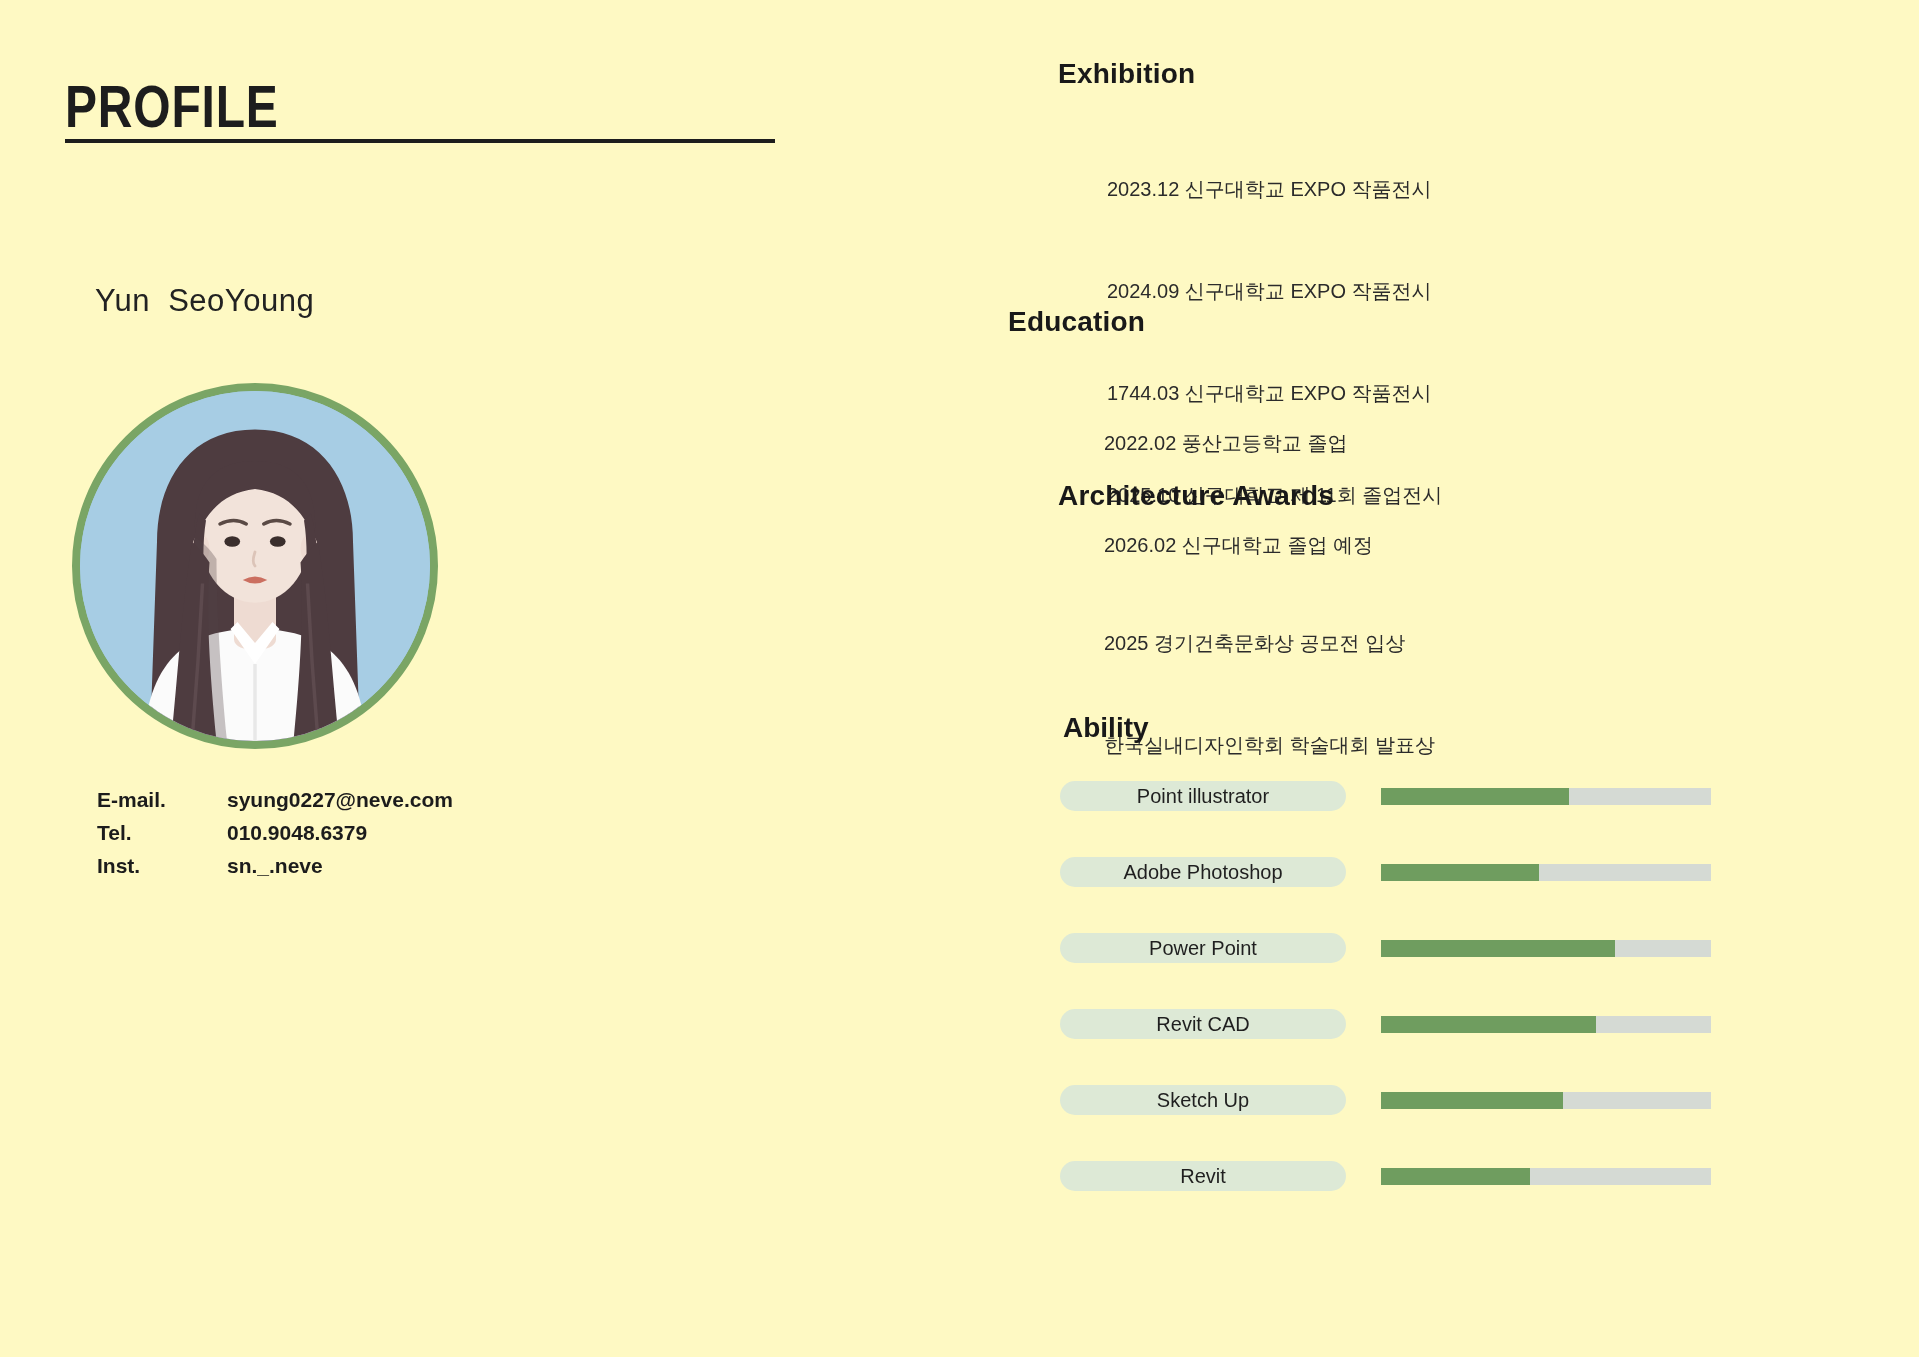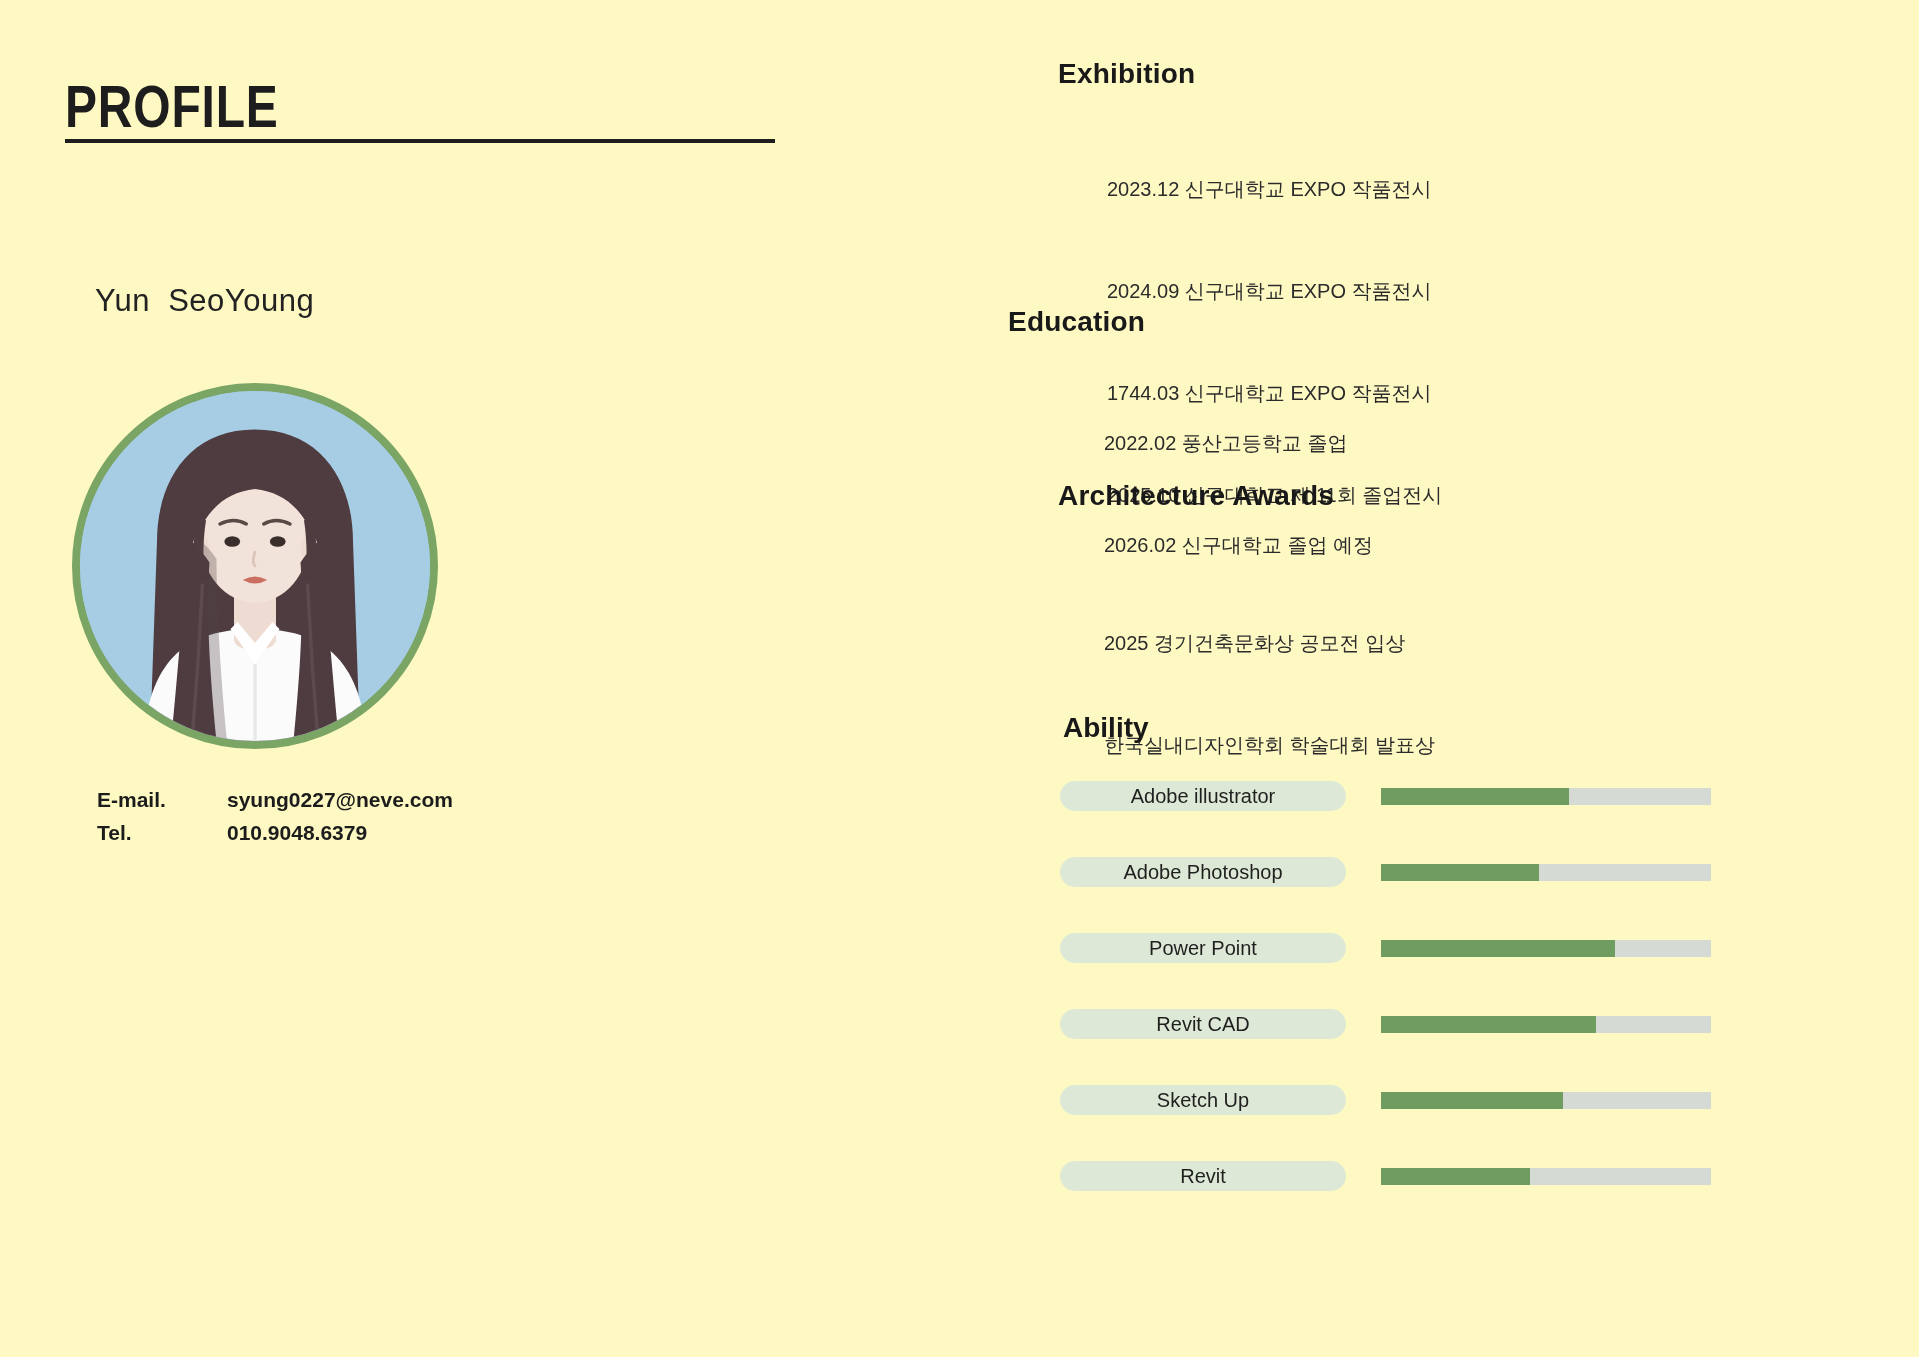--- a/index.html
+++ b/index.html
@@ -101,20 +101,24 @@
 
   <div class="contact-block">
     <div class="contact-row">
       <span class="contact-label">E-mail.</span>
       <span class="contact-value">syung0227@neve.com</span>
     </div>
     <div class="contact-row">
       <span class="contact-label">Tel.</span>
       <span class="contact-value">010.9048.6379</span>
     </div>
+    <div class="contact-row">
+      <span class="contact-label">Inst.</span>
+      <span class="contact-value">sn._.neve</span>
+    </div>
   </div>
 
   <div class="section-title" style="left:1058px;top:58px;">Exhibition</div>
   <div class="list" style="left:1063px;top:104px;">
     <div class="li">2023.12 신구대학교 EXPO 작품전시</div>
     <div class="li">2024.09 신구대학교 EXPO 작품전시</div>
     <div class="li">1744.03 신구대학교 EXPO 작품전시</div>
     <div class="li">2025.10 신구대학교 제 11회 졸업전시</div>
   </div>
 
@@ -127,21 +131,21 @@
   <div class="section-title" style="left:1058px;top:480px;">Architecture Awards</div>
   <div class="list" style="left:1060px;top:558px;">
     <div class="li">2025 경기건축문화상 공모전 입상</div>
     <div class="li">한국실내디자인학회 학술대회 발표상</div>
   </div>
 
   <div class="ability-title">Ability</div>
 
   <div class="skills">
     <div class="skill-row">
-      <div class="skill-pill">Adobe illustrator</div>
+      <div class="skill-pill">Point illustrator</div>
       <div class="skill-bar">
         <div class="skill-fill" style="width: 57%;"></div>
       </div>
     </div>
     <div class="skill-row">
       <div class="skill-pill">Adobe Photoshop</div>
       <div class="skill-bar">
         <div class="skill-fill" style="width: 48%;"></div>
       </div>
     </div>

